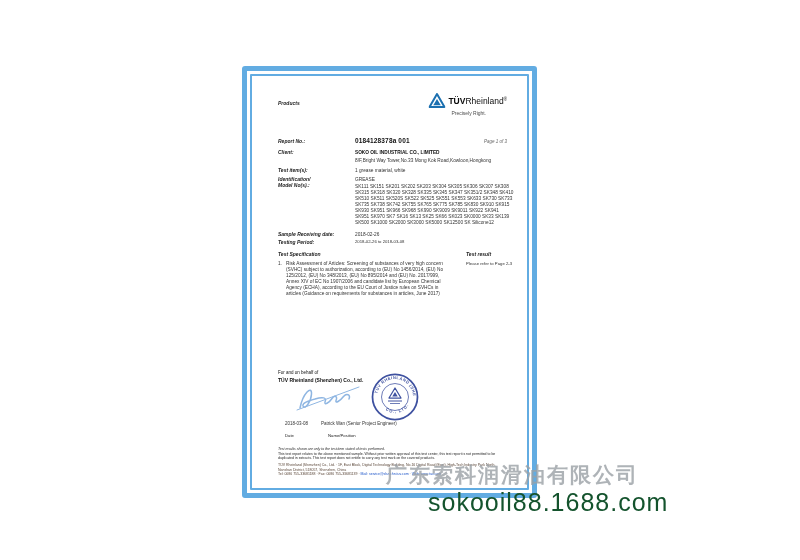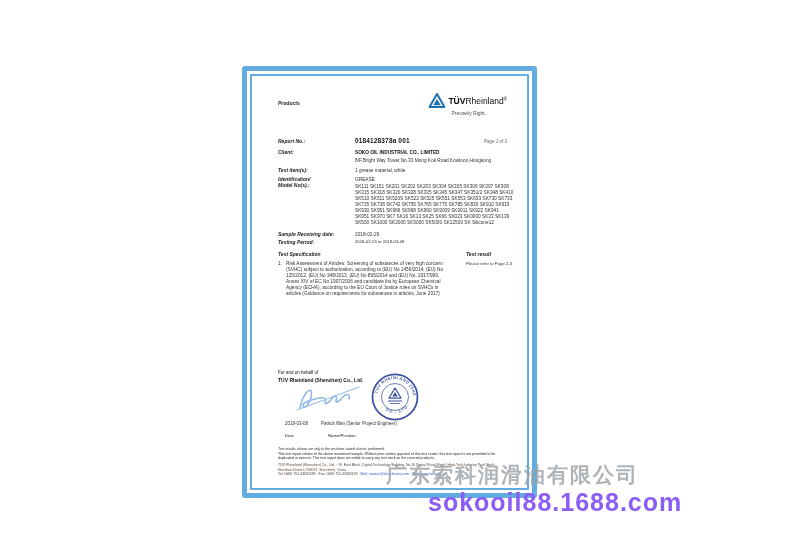--- a/index.html
+++ b/index.html
@@ -74,21 +74,21 @@
 
   
   .wm-cn {
     position:absolute; left:386px; top:461px; z-index:50;
     font-size:21px; font-weight:600; letter-spacing:2px;
     color:#9ba1a6; opacity:.8; white-space:nowrap;
   }
   .wm-domain {
     position:absolute; left:428px; top:488px; z-index:50;
     font-size:25px; letter-spacing:1px;
-    color:#8b5cf6; white-space:nowrap;font-weight:bold;
+    color:#14532d; white-space:nowrap;
   }
 </style>
 </head>
 <body>
 
 <div class="doc-frame">
   <div class="doc-inner">
     <div class="page-scale">
 
       <div class="hdr-row">

